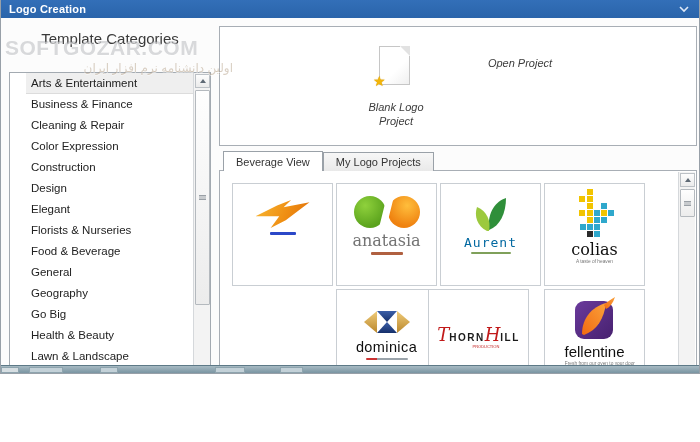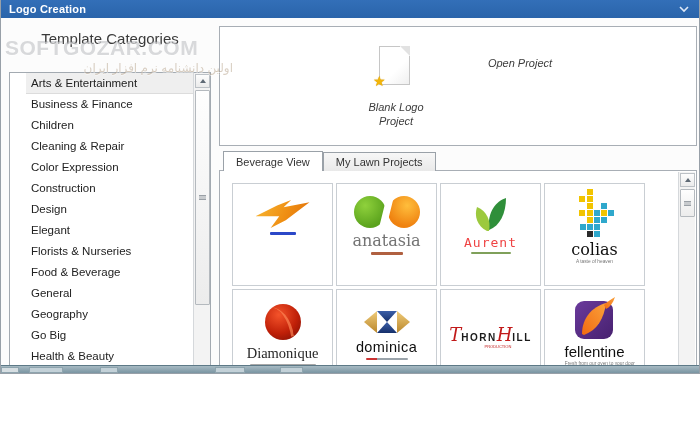--- a/index.html
+++ b/index.html
@@ -101,21 +101,21 @@
   .ana-g { position:absolute; left:2px; top:2px; width:32px; height:32px; border-radius:50%;
            background:radial-gradient(circle at 35% 30%, #8fd13c, #5ba31d 70%); }
   .ana-o { position:absolute; right:2px; top:2px; width:32px; height:32px; border-radius:50%;
            background:radial-gradient(circle at 60% 30%, #ffbe3c, #ef8210 70%); }
   .ana-cut { position:absolute; left:31px; top:-3px; width:7px; height:42px; background:#fff;
              transform:rotate(14deg); border-radius:4px; }
   .ana-n { font-family:"DejaVu Serif", serif; font-size:16px; color:#737373; }
 
   
   .aur-ic { margin:12px auto 4px; display:block; }
-  .aur-n { font-family:"DejaVu Sans Mono", monospace; font-size:13px; color:#ef4444; letter-spacing:1px; }
+  .aur-n { font-family:"DejaVu Sans Mono", monospace; font-size:13px; color:#0369a1; letter-spacing:1px; }
 
   
   .col-n { font-family:"DejaVu Serif", serif; font-size:16px; color:#101010; margin-top:-2px; }
 
   
   .dia-ic { position:relative; width:36px; height:36px; margin:14px auto 6px; border-radius:50%;
       background:radial-gradient(circle at 38% 30%, #f4532a, #c02008 55%, #7e0f05 95%); }
   .dia-sw { position:absolute; left:7px; top:2px; width:20px; height:32px;
       border-right:3px solid rgba(255,140,90,.65); border-radius:0 100% 0 0/0 100% 0 0; transform:rotate(-8deg); }
   .dia-n { font-family:"Liberation Serif", serif; font-size:14.5px; color:#262626; }
@@ -180,21 +180,20 @@
 
   <div class="wm wm1">SOFTGOZAR.COM</div>
   <div class="wm wm2">اولین دانشنامه نرم افزار ایران</div>
 
   <div class="heading">Template Categories</div>
 
   <div class="listbox">
     <div class="items">
       <div class="li sel">Arts &amp; Entertainment</div>
       <div class="li">Business &amp; Finance</div>
-      <div class="li">Children</div>
       <div class="li">Cleaning &amp; Repair</div>
       <div class="li">Color Expression</div>
       <div class="li">Construction</div>
       <div class="li">Design</div>
       <div class="li">Elegant</div>
       <div class="li">Florists &amp; Nurseries</div>
       <div class="li">Food &amp; Beverage</div>
       <div class="li">General</div>
       <div class="li">Geography</div>
       <div class="li">Go Big</div>
@@ -232,21 +231,21 @@
       </div>
       <div class="lbl">Blank Logo Project</div>
     </div>
     <div class="proj">
       <div class="lbl">Open Project</div>
     </div>
   </div>
 
   <div class="tabs">
     <div class="tab active">Beverage View</div>
-    <div class="tab">My Lawn Projects</div>
+    <div class="tab">My Logo Projects</div>
   </div>
 
   <div class="gridpanel">
 
     <div class="cell" style="left:12px; top:12px">
       <div class="ammino-ic"></div>
       <div class="tagbar" style="width:26px; background:#2b48c8"></div>
     </div>
 
     <div class="cell" style="left:116px; top:12px">
@@ -288,27 +287,20 @@
             <rect x="16" y="35" width="6" height="6" fill="#2fa8cc"></rect>
             <rect x="23" y="35" width="6" height="6" fill="#2fa8cc"></rect>
           <rect x="16" y="42" width="6" height="6" fill="#2b2b2b"></rect>
             <rect x="23" y="42" width="6" height="6" fill="#2fa8cc"></rect>
         </g>
       </svg>
       <div class="lname col-n">colias</div>
       <span class="ltag">A taste of heaven</span>
     </div>
 
-    <div class="cell" style="left:12px; top:118px">
-      <div class="dia-ic">
-          <div class="dia-sw"></div>
-        </div>
-      <div class="lname dia-n">Diamonique</div>
-      <div class="tagbar" style="width:66px; background:#a8a8a8; height:2px"></div>
-    </div>
 
     <div class="cell" style="left:116px; top:118px">
       <svg width="48" height="28" viewBox="0 0 48 28" style="margin-top:18px">
         <defs>
           <linearGradient id="gl" x1="0" y1="0" x2="0" y2="1">
               <stop offset="0" stop-color="#f0cc7a"></stop>
               <stop offset="1" stop-color="#b9872c"></stop>
             </linearGradient>
           <linearGradient id="bl" x1="0" y1="0" x2="0" y2="1">
               <stop offset="0" stop-color="#3b5fa8"></stop>
@@ -317,21 +309,21 @@
         </defs>
         <polygon points="1,14 14,3 14,25" fill="url(#gl)"></polygon>
         <polygon points="47,14 34,3 34,25" fill="url(#gl)"></polygon>
         <polygon points="14,3 34,3 24,14" fill="url(#bl)"></polygon>
         <polygon points="14,25 34,25 24,14" fill="url(#bl)"></polygon>
       </svg>
       <div class="lname dom-n">dominica</div>
       <div class="tagbar" style="width:42px; height:2px; background:linear-gradient(to right,#c33 0 26%,#9aa3aa 26%)"></div>
     </div>
 
-    <div class="cell" style="left:220px; top:118px">
+    <div class="cell" style="left:208px; top:118px">
       <div class="thorn-wrap">
         <span class="th-red">T</span><span class="th-black">HORN</span><span class="th-red">H</span><span class="th-black">ILL</span>
         <div class="th-tag">PRODUCTION</div>
       </div>
     </div>
 
     <div class="cell" style="left:324px; top:118px">
       <svg class="fel-ic" width="46" height="46" viewBox="0 0 46 46">
         <defs>
           <linearGradient id="pp" x1="0" y1="0" x2="1" y2="1">

